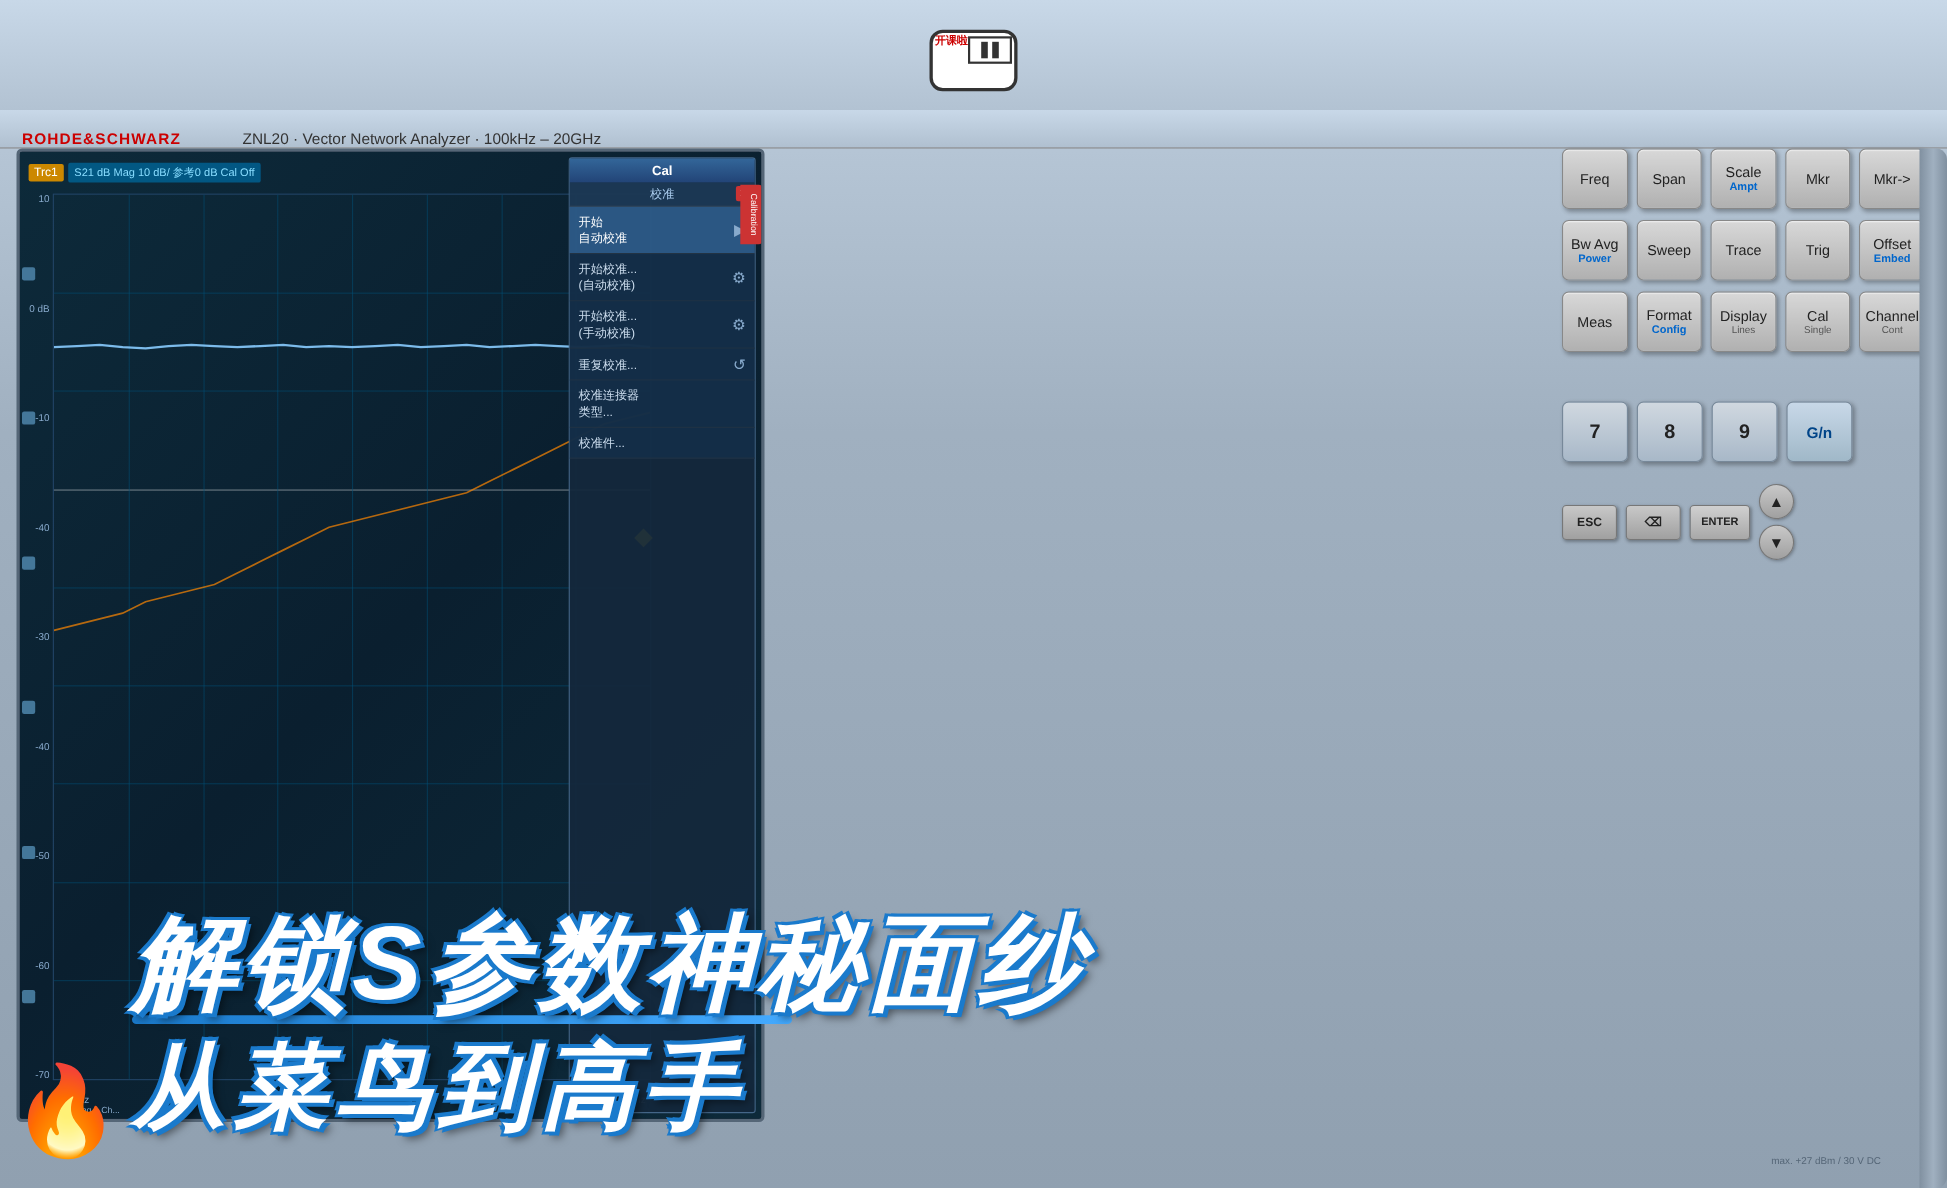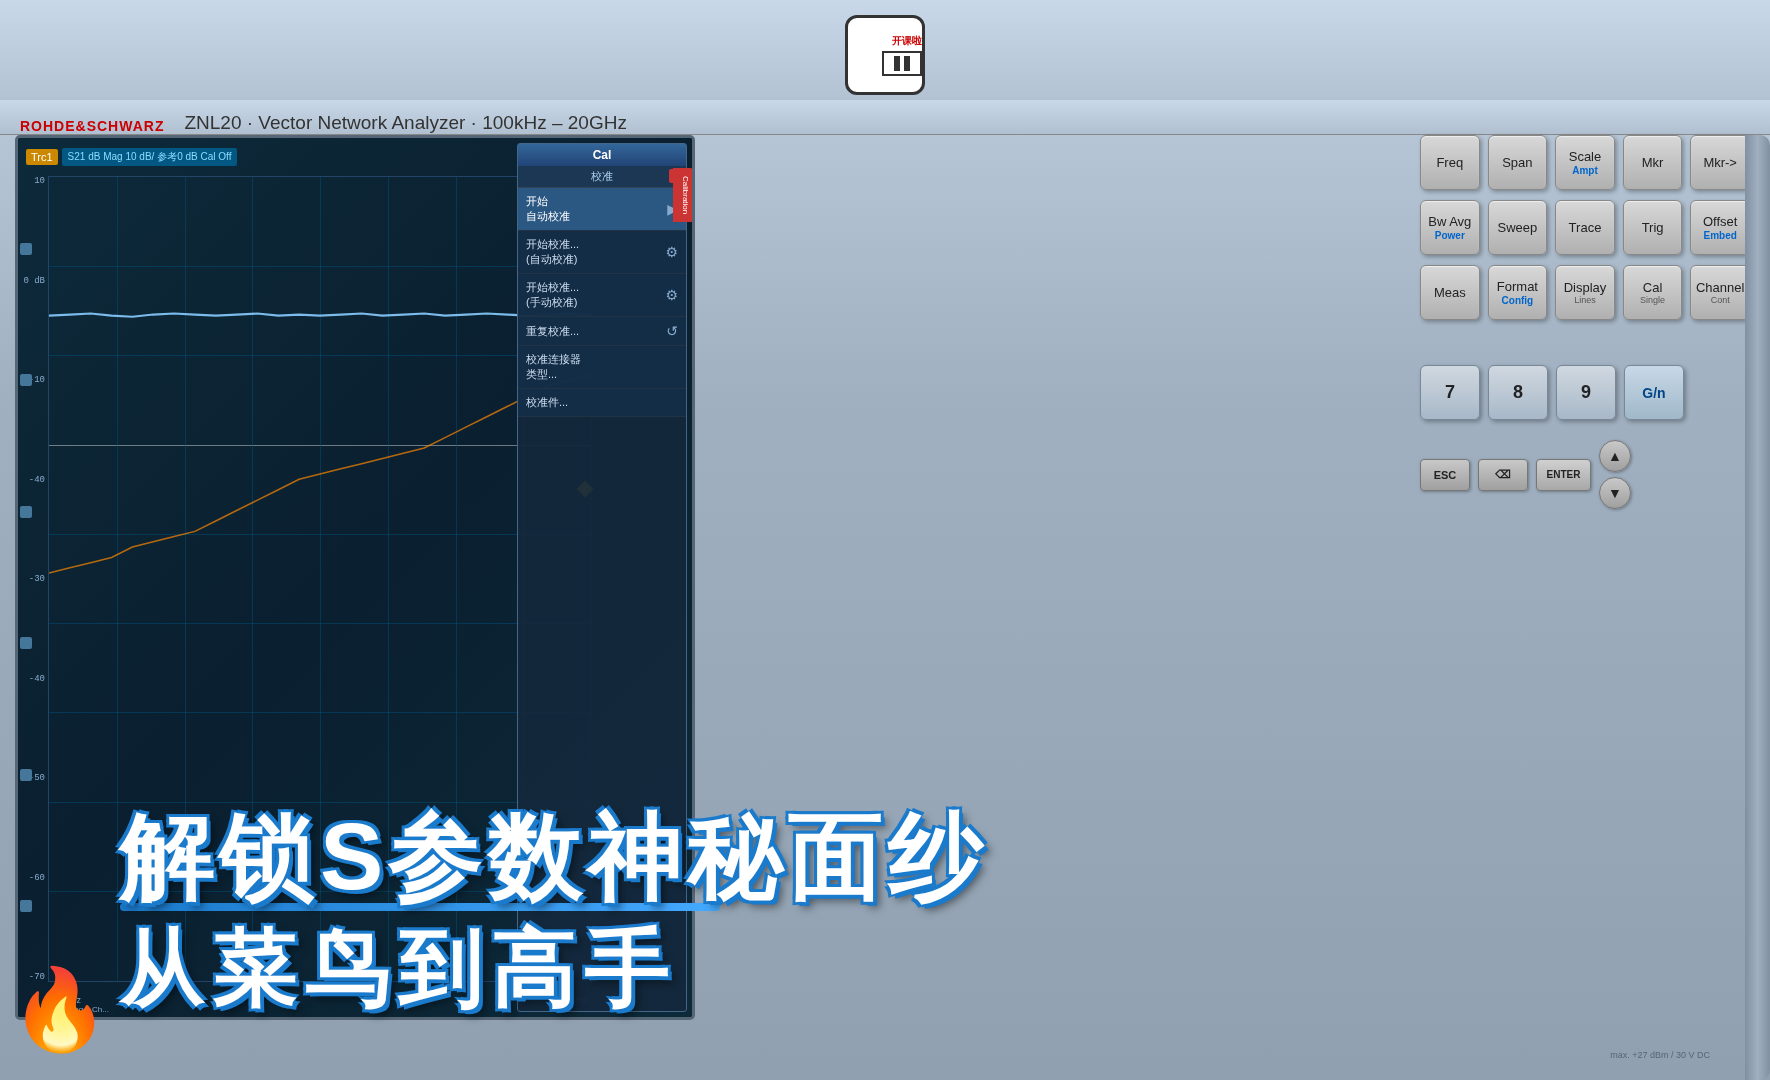--- a/index.html
+++ b/index.html
@@ -34,27 +34,27 @@
     }
 
     .banner-text-container {
       display: flex;
       align-items: center;
       gap: 20px;
     }
 
     .banner-icon {
       width: 80px;
-      height: 80px;
+      height: 56px;
       border: 3px solid #333;
       border-radius: 12px;
       background: #fff;
       display: flex;
-      flex-direction: column;
-      align-items: flex-end;
+      flex-direction: row;
+      align-items: flex-start;
       justify-content: center;
       font-size: 12px;
       color: #333;
     }
 
     .banner-title {
       font-size: 56px;
       font-weight: 900;
       color: #ff3333;
       text-shadow: 3px 3px 0 #ffff00, -2px -2px 0 #ff6600;
@@ -88,22 +88,23 @@
     }
 
     .brand-name {
       font-size: 14px;
       font-weight: bold;
       color: #cc0000;
       letter-spacing: 1px;
     }
 
     .model-info {
-      font-size: 19px;
+      font-size: 14px;
       color: #333;
+      margin-left: 36px;
     }
 
     
     .screen-area {
       position: absolute;
       top: 35px;
       left: 15px;
       width: 680px;
       bottom: 60px;
       background: #0a1a2a;
@@ -190,21 +191,20 @@
       bottom: 35px;
       display: flex;
       flex-direction: column;
       justify-content: space-between;
       align-items: flex-end;
       padding-right: 3px;
     }
     .y-label {
       font-size: 9px;
       color: #88aacc;
-      font-family: Liberation Mono, monospace;
     }
 
     
     .trace-svg {
       position: absolute;
       inset: 0;
     }
 
     
     .marker {
@@ -426,24 +426,25 @@
     .arrow-btn {
       width: 32px;
       height: 32px;
       border-radius: 50%;
       font-size: 14px;
     }
 
     
     .overlay-text {
       position: absolute;
-      bottom: 54px;
+      bottom: 34px;
       left: 0;
       right: 400px;
       pointer-events: none;
+      font-style: italic;
     }
 
     .chinese-text-1 {
       font-size: 95px;
       font-weight: 900;
       color: #ffffff;
       text-shadow:
         4px 4px 0 #1a7acc,
         -3px -3px 0 #1a7acc,
         3px -3px 0 #1a7acc,

